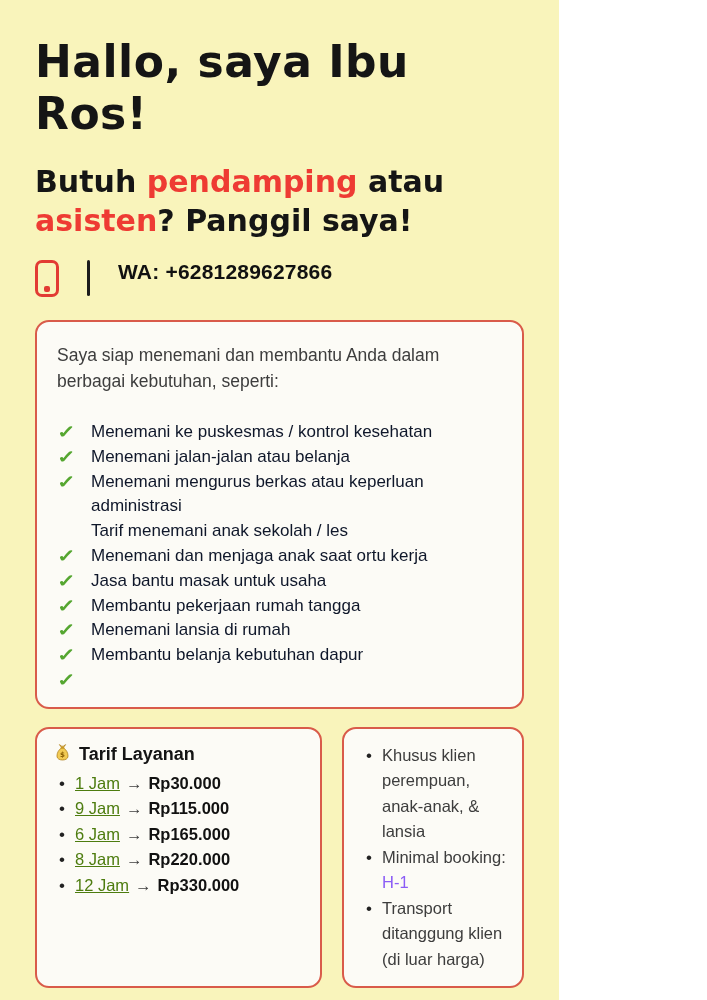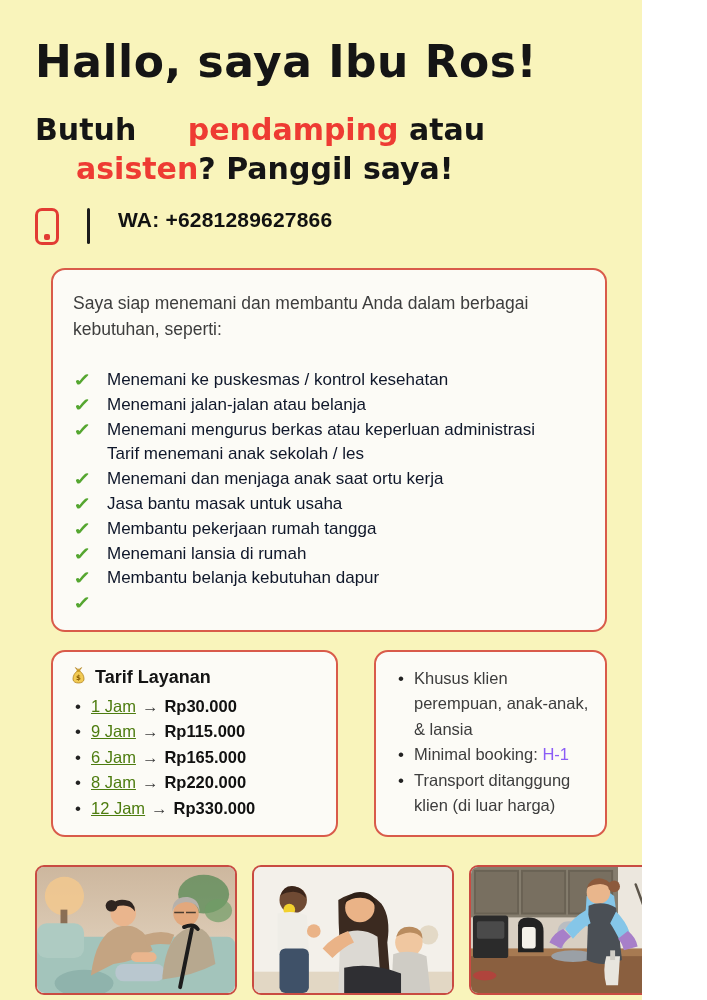--- a/index.html
+++ b/index.html
@@ -1,56 +1,55 @@
 <!DOCTYPE html>
 <html><head>
 <meta charset="utf-8">
 <style>
   * { margin:0; padding:0; box-sizing:border-box; }
   html,body { width:707px; }
   body { font-family:"Liberation Sans", sans-serif; }
   .page{
-    width:642px; height:1000px;
+    width:559px; height:1000px;
     background:#F9F4BB;
     padding:36px 35px 0 35px;
     overflow:hidden;
   }
   
   .title{
     font-family:"DejaVu Sans", sans-serif;
     font-weight:800; font-size:44px; line-height:52px;
     color:#151515; letter-spacing:0.5px;
     margin-bottom:22px;
   }
   .subtitle{
     font-family:"DejaVu Sans", sans-serif;
     font-weight:800; font-size:30px; line-height:39px;
     color:#151515; max-width:640px;
     margin-bottom:20px;
   }
-  .subtitle .red{ color:#EE3B33;margin-left:41px; }
+  .subtitle .red{ color:#EE3B33; }
   .wa-row{ display:flex; align-items:flex-start; gap:28px; margin-bottom:20px; height:40px;}
   .phone-icon{
     width:24px; height:37px;
     border:3.5px solid #E23B33; border-radius:7px;
     position:relative; display:inline-block; background:transparent;
   }
   .phone-icon::after{
     content:""; position:absolute; left:50%; bottom:2px;
     width:6px; height:6px; margin-left:-3px;
     background:#E23B33; border-radius:2px;
   }
   .wa-sep{ width:3px; height:36px; background:#1c1c1c; border-radius:2px; }
   .wa-text{ font-weight:bold; font-size:21px; color:#111; letter-spacing:0.2px; }
   
   .card{
     background:#FCFBF6;
     border:2px solid #D95B4A;
     border-radius:14px;
-    margin-left:16px;
   }
   .services{ padding:20px 20px 14px 20px; margin-bottom:18px; min-height:350px; }
   .intro{
     font-size:17.5px; line-height:26px; color:#3D3D3D; max-width:600px;
     margin-bottom:26px;
   }
   .svc-row{ display:flex; align-items:flex-start; line-height:24.8px; }
   .svc-check{
     flex:0 0 34px; color:#55A630; font-weight:bold; font-size:18px;
     transform:scaleX(1.25); transform-origin:left center;

